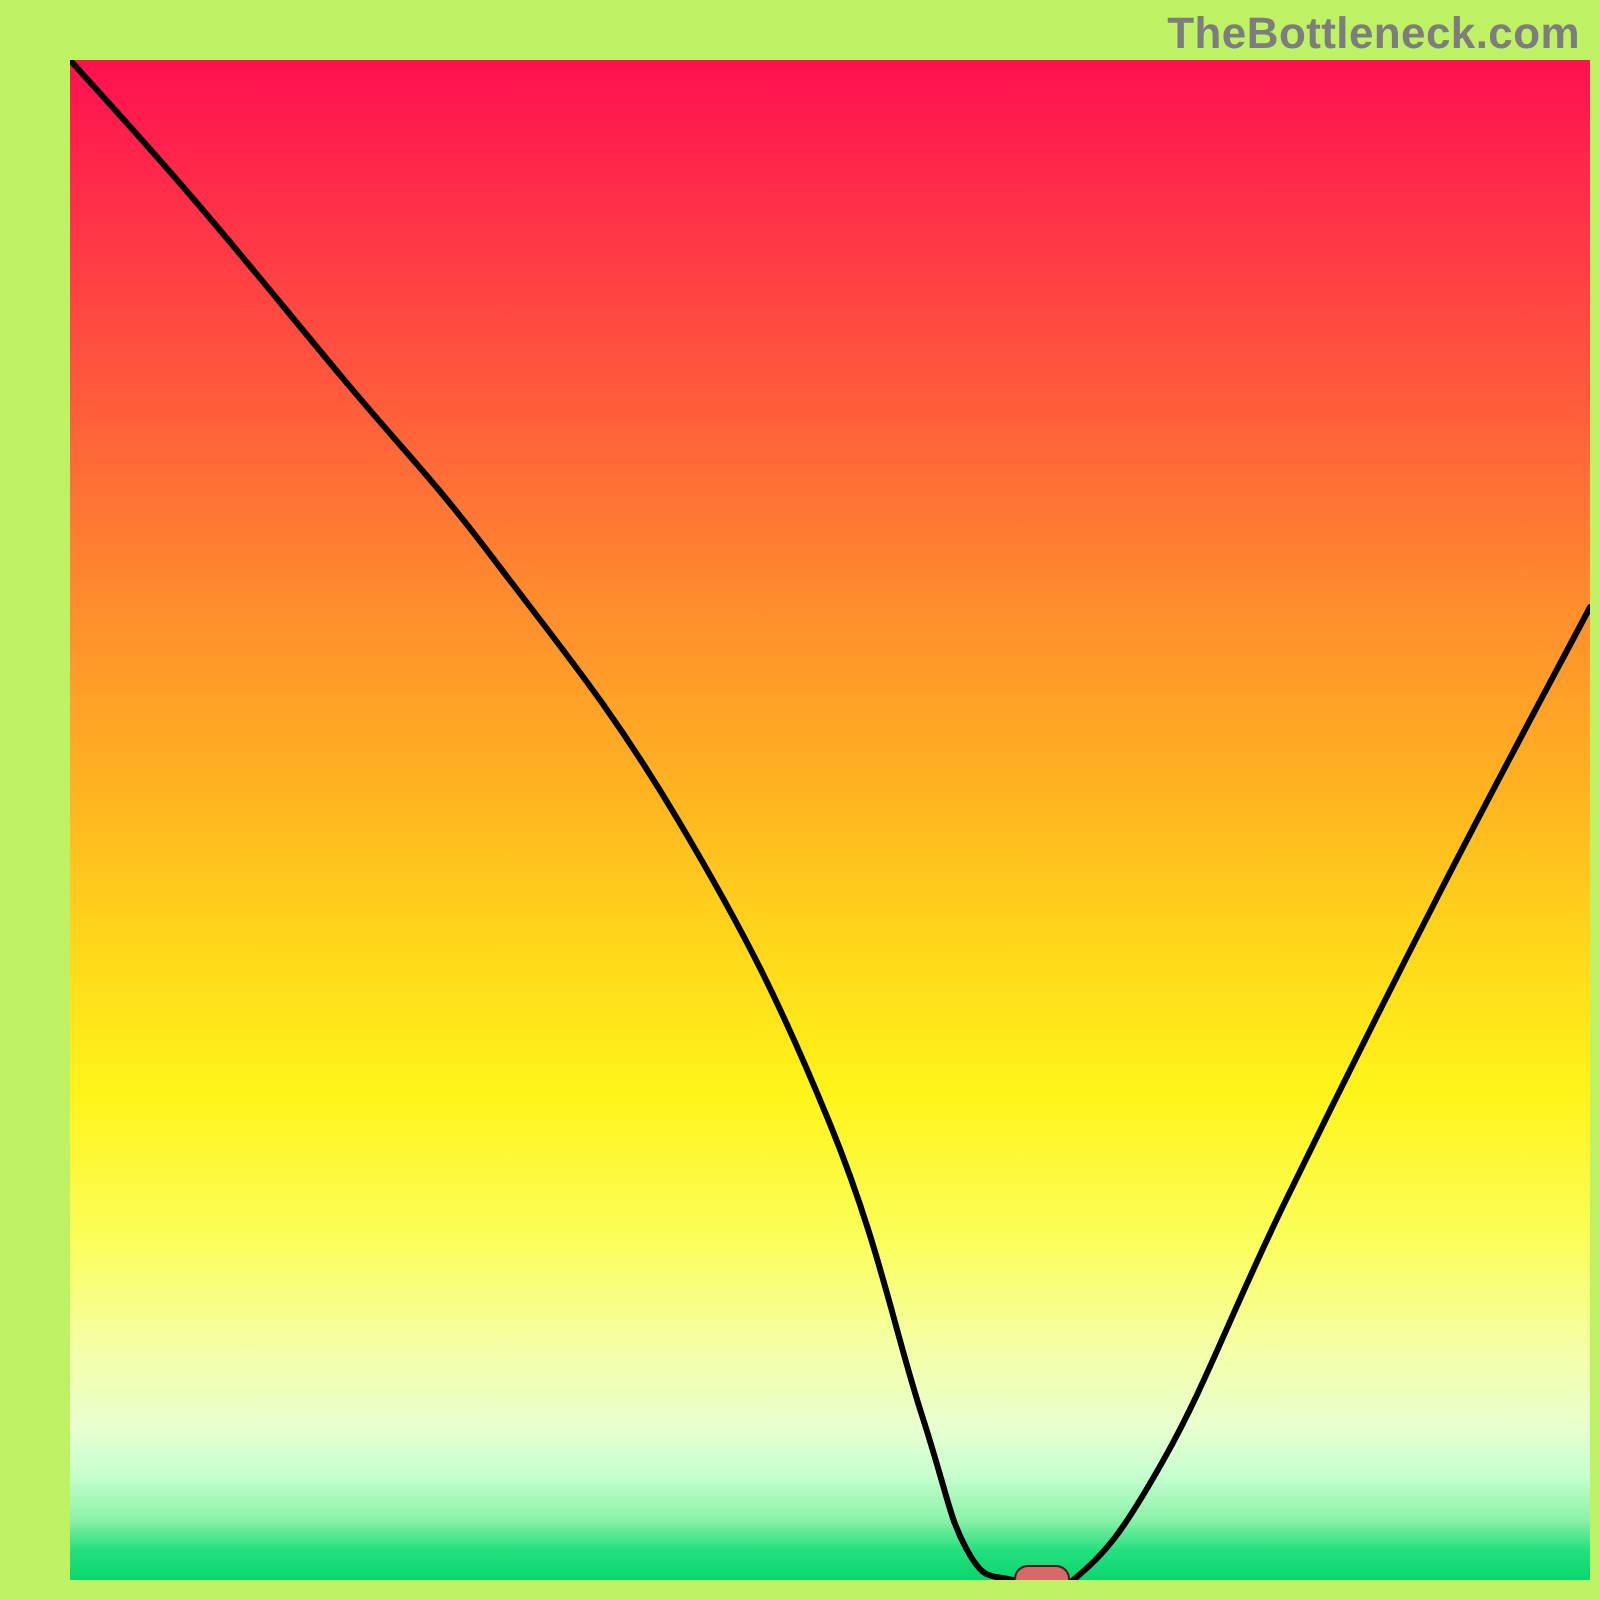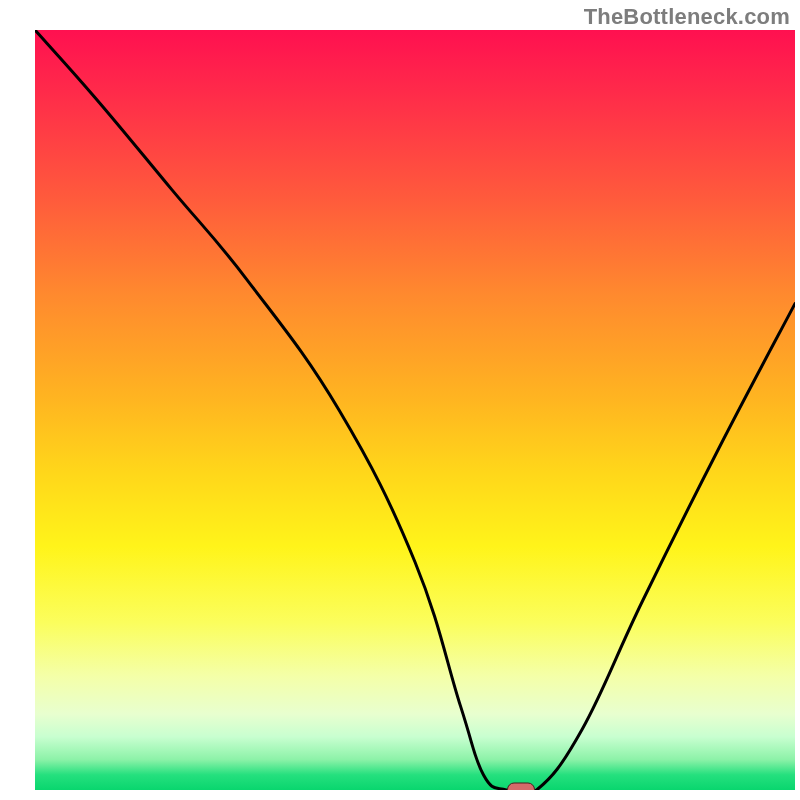--- a/index.html
+++ b/index.html
@@ -8,21 +8,21 @@
     width: 800px;
     height: 800px;
     background: #000;
     overflow: hidden;
     font-family: Arial, Helvetica, sans-serif;
   }
   .frame {
     position: relative;
     width: 800px;
     height: 800px;
-    background: #ffffff;
+    background: #bef264;
   }
   .watermark {
     position: absolute;
     top: 4px;
     right: 10px;
     color: #7d7d7d;
     font-size: 22px;
     font-weight: 600;
     letter-spacing: 0.2px;
     z-index: 5;

